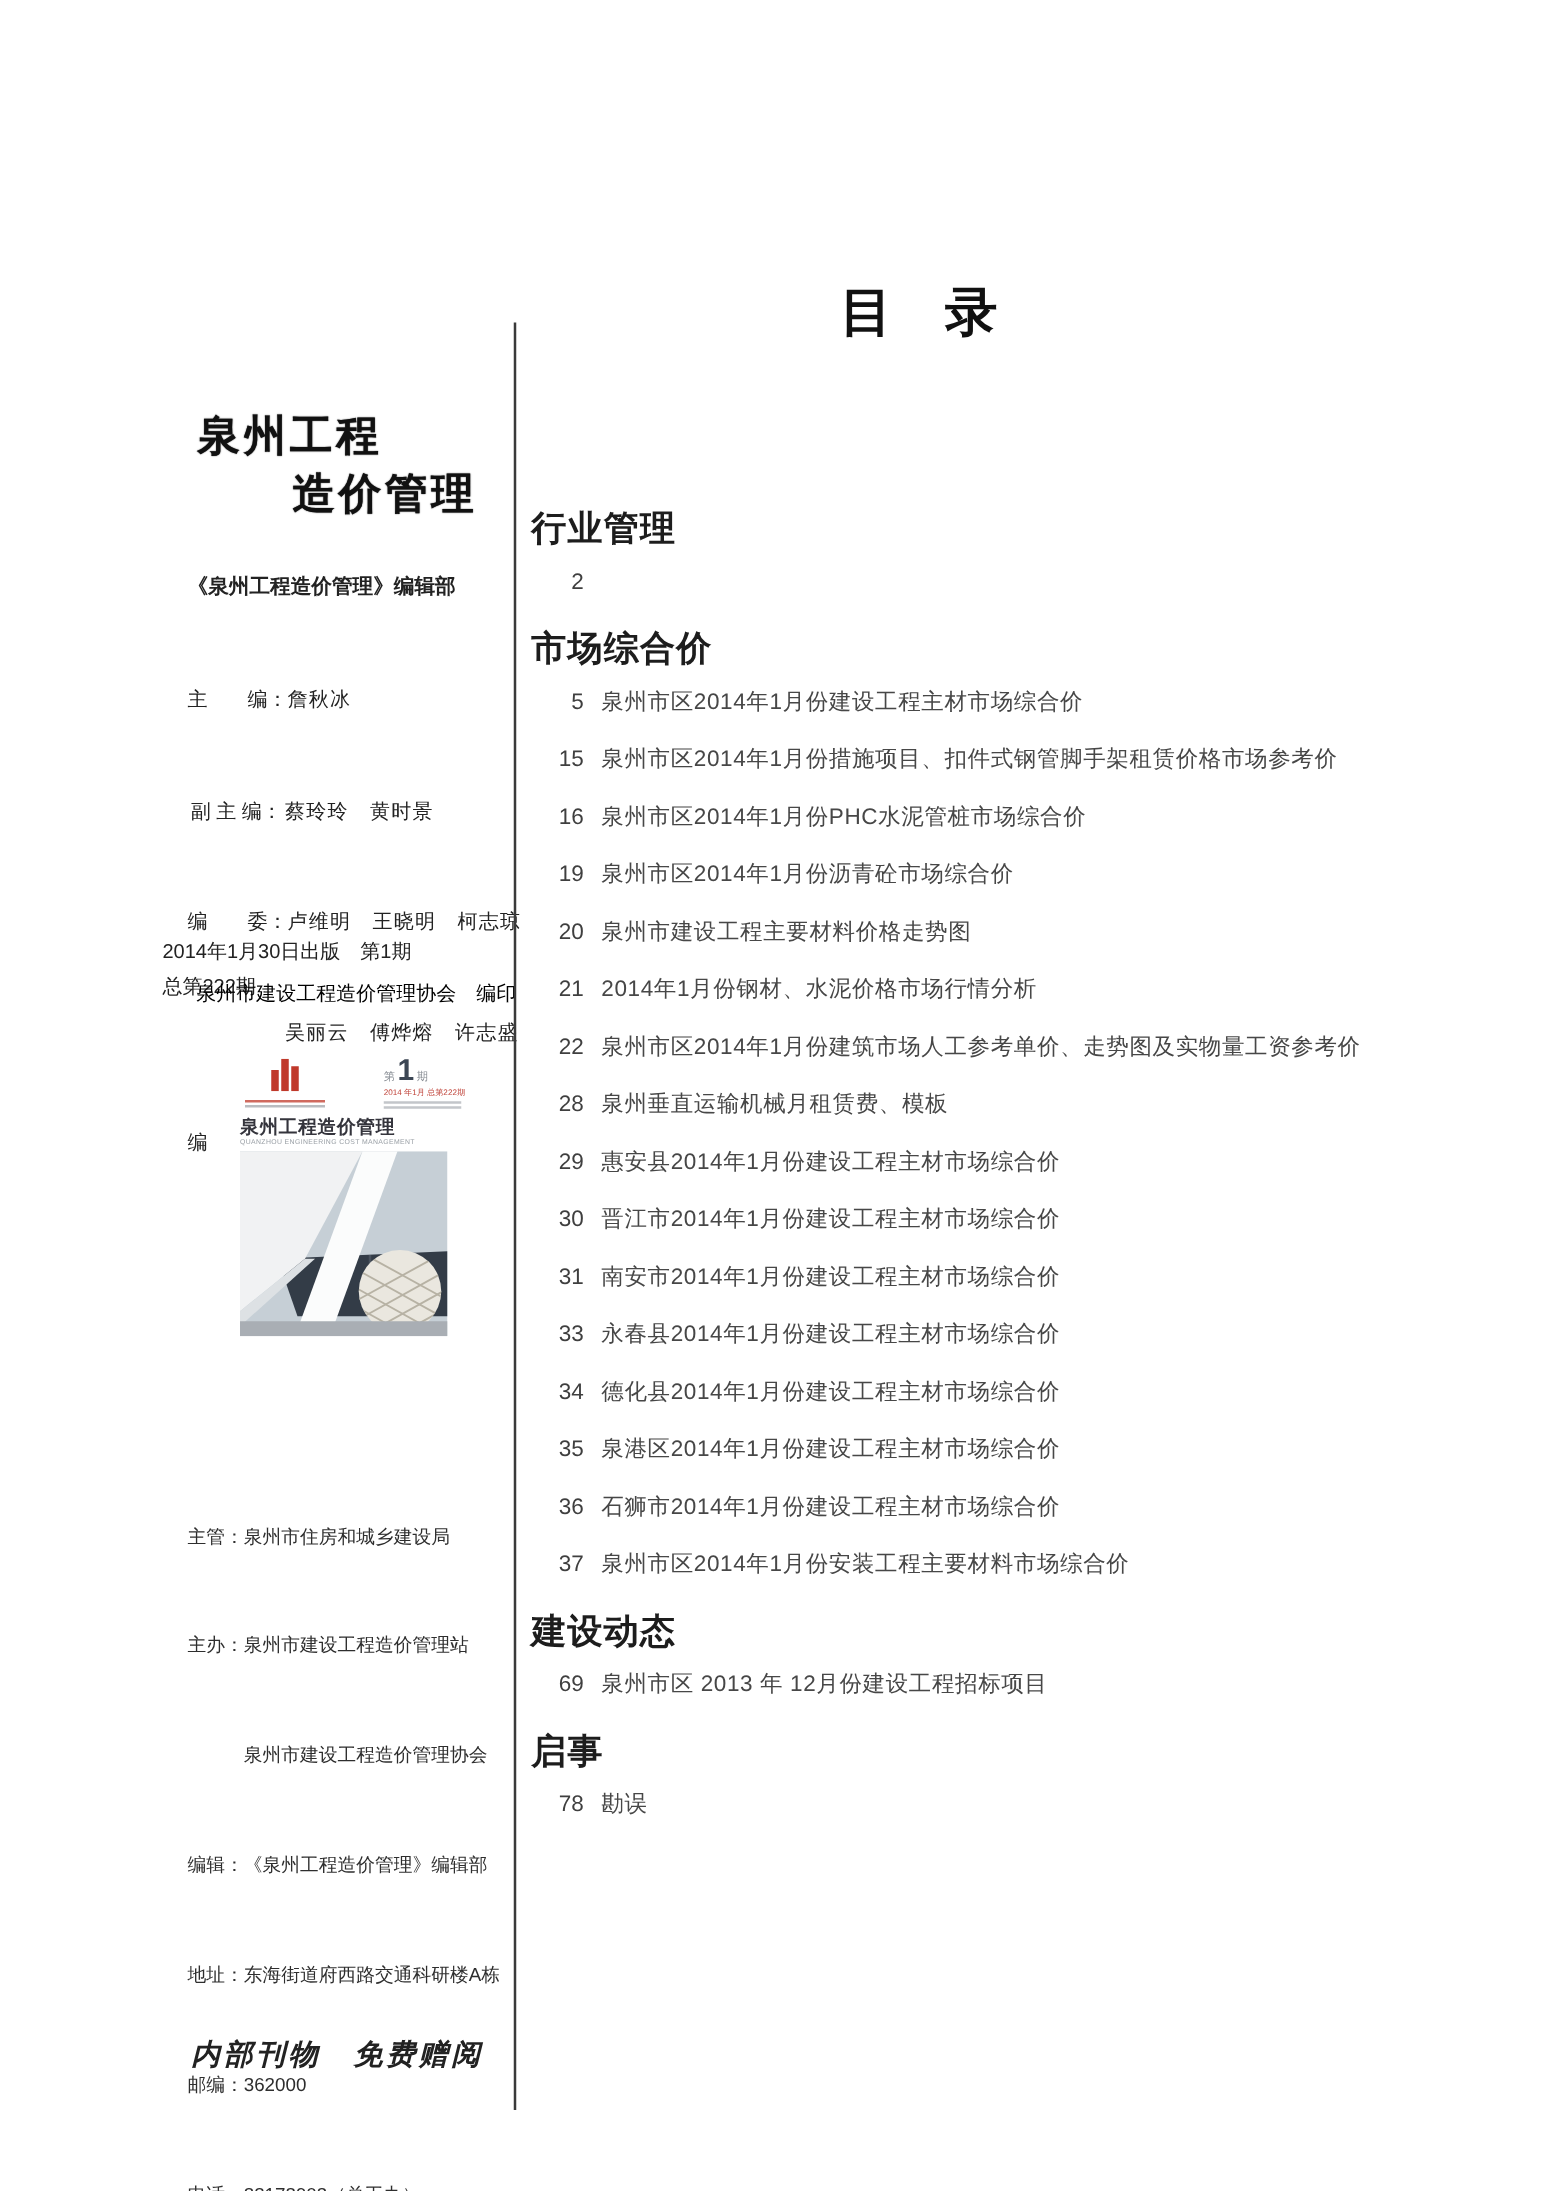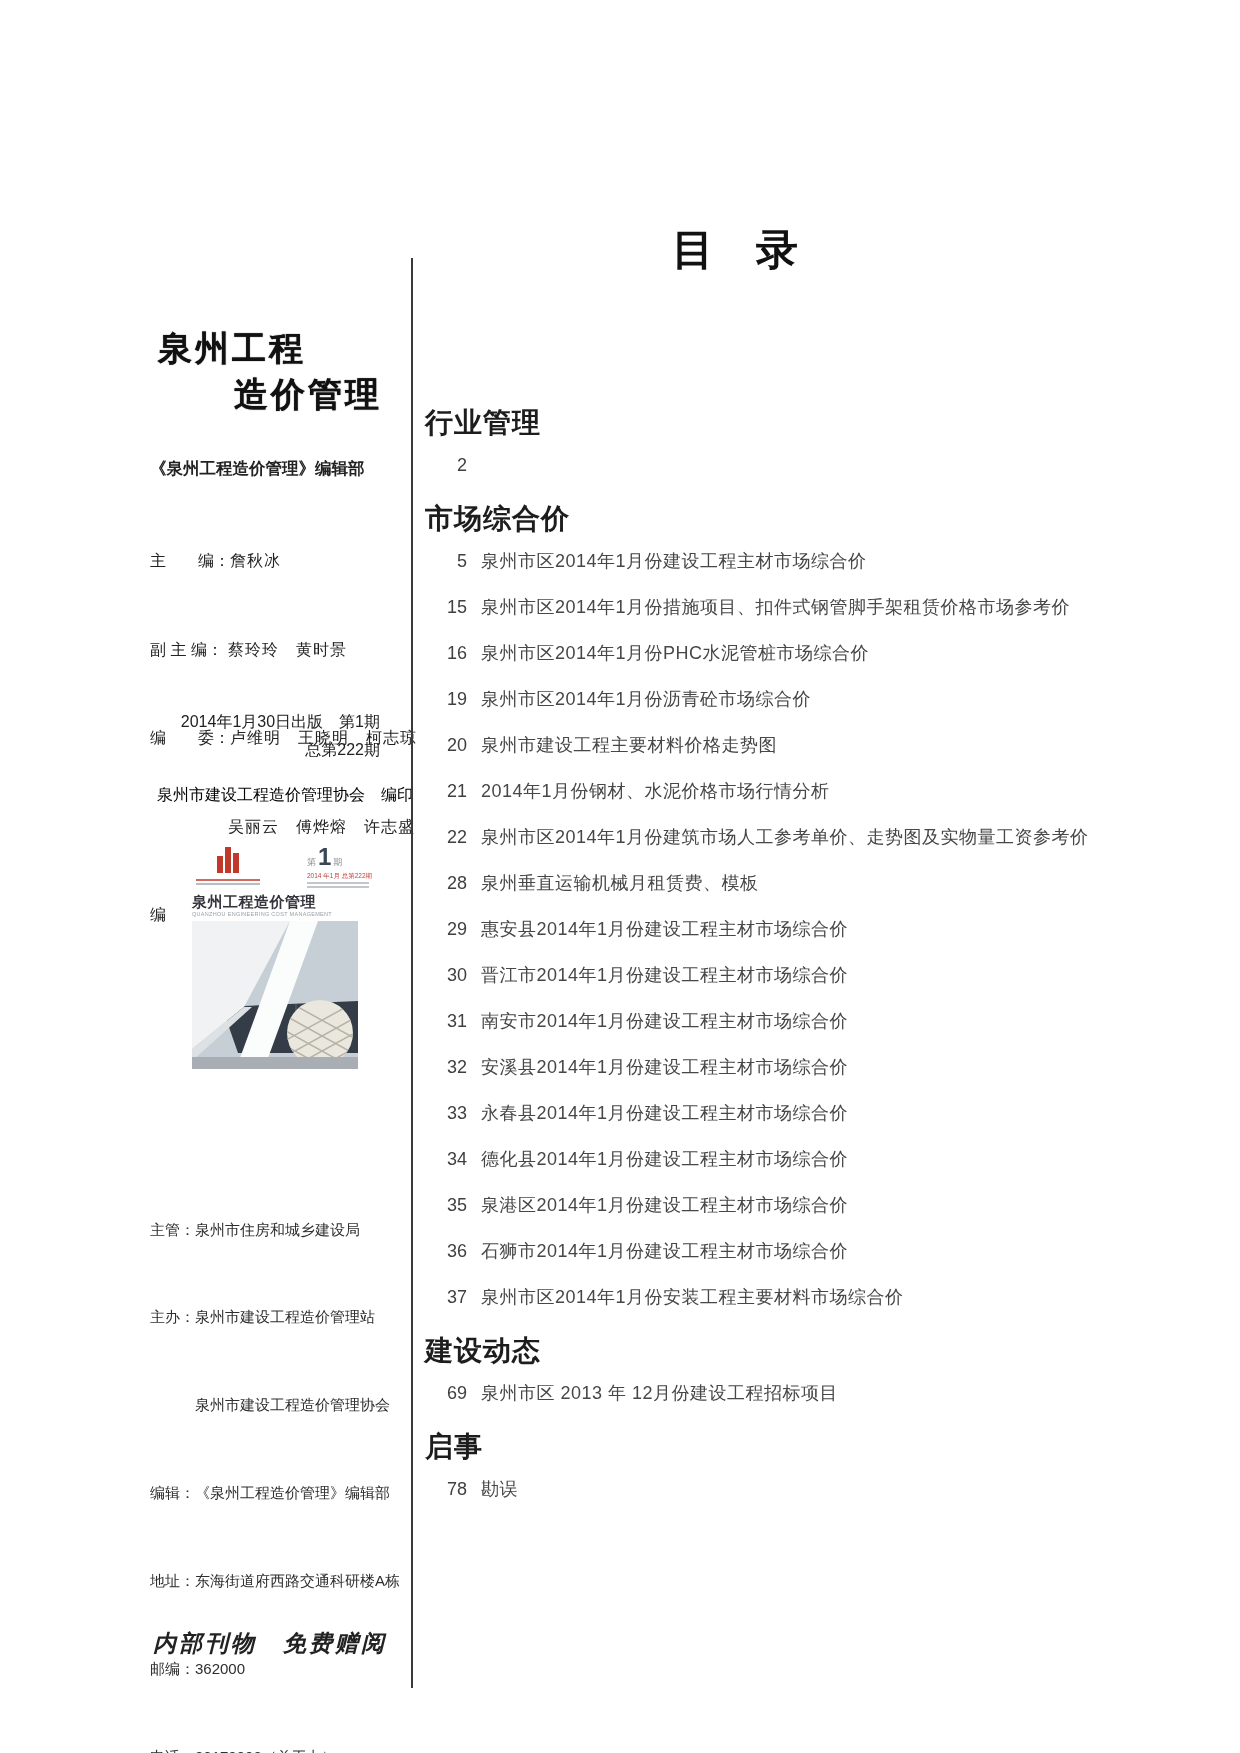--- a/index.html
+++ b/index.html
@@ -9,24 +9,24 @@
     font-family:"Liberation Sans","DejaVu Sans",sans-serif;
     color:#333;
   }
   
   .mast-title1{position:absolute;left:158px;top:326px;font-size:34px;font-weight:900;
     color:#111;letter-spacing:3px;text-shadow:0 0 1px #111;}
   .mast-title2{position:absolute;left:234px;top:372px;font-size:34px;font-weight:900;
     color:#111;letter-spacing:3px;text-shadow:0 0 1px #111;}
   .dept-line{position:absolute;left:150px;top:458px;font-size:16.5px;font-weight:600;color:#222;}
   .staff{position:absolute;left:150px;top:487px;font-size:16px;color:#222;line-height:29.5px;white-space:pre;}
-  .staff .s-label{display:inline-block;min-width:78px;}
+  .staff .s-label{display:inline-block;min-width:78px;text-align:center;}
   .staff .s-names{letter-spacing:1px;}
   .staff .indent{padding-left:78px;}
-  .pub-block{position:absolute;left:130px;top:708px;width:250px;text-align:right;
+  .pub-block{position:absolute;left:130px;top:748px;width:250px;text-align:left;
     font-size:16px;color:#222;line-height:28px;}
   .printer-line{position:absolute;left:145px;top:785px;width:280px;text-align:center;
     font-size:16px;color:#000000;}
   
   .cover{position:absolute;left:192px;top:845px;width:182px;height:230px;background:#fff;}
   .cover-head{display:flex;justify-content:space-between;align-items:flex-start;height:42px;padding:2px 1px 0 4px;}
   .logo-box{width:64px;text-align:center;}
   .logo-bar1{height:2px;background:#d06a5f;margin-top:2px;}
   .logo-bar2{height:2px;background:#b9bcc0;margin-top:2px;}
   .issue-box{width:66px;text-align:left;}
@@ -199,24 +199,20 @@
       </div>
     <div class="toc-item">
         <span class="pg">30</span>
         <span class="tt">晋江市2014年1月份建设工程主材市场综合价</span>
       </div>
     <div class="toc-item">
         <span class="pg">31</span>
         <span class="tt">南安市2014年1月份建设工程主材市场综合价</span>
       </div>
     <div class="toc-item">
-        <span class="pg">32</span>
-        <span class="tt">安溪县2014年1月份建设工程主材市场综合价</span>
-      </div>
-    <div class="toc-item">
         <span class="pg">33</span>
         <span class="tt">永春县2014年1月份建设工程主材市场综合价</span>
       </div>
     <div class="toc-item">
         <span class="pg">34</span>
         <span class="tt">德化县2014年1月份建设工程主材市场综合价</span>
       </div>
     <div class="toc-item">
         <span class="pg">35</span>
         <span class="tt">泉港区2014年1月份建设工程主材市场综合价</span>

